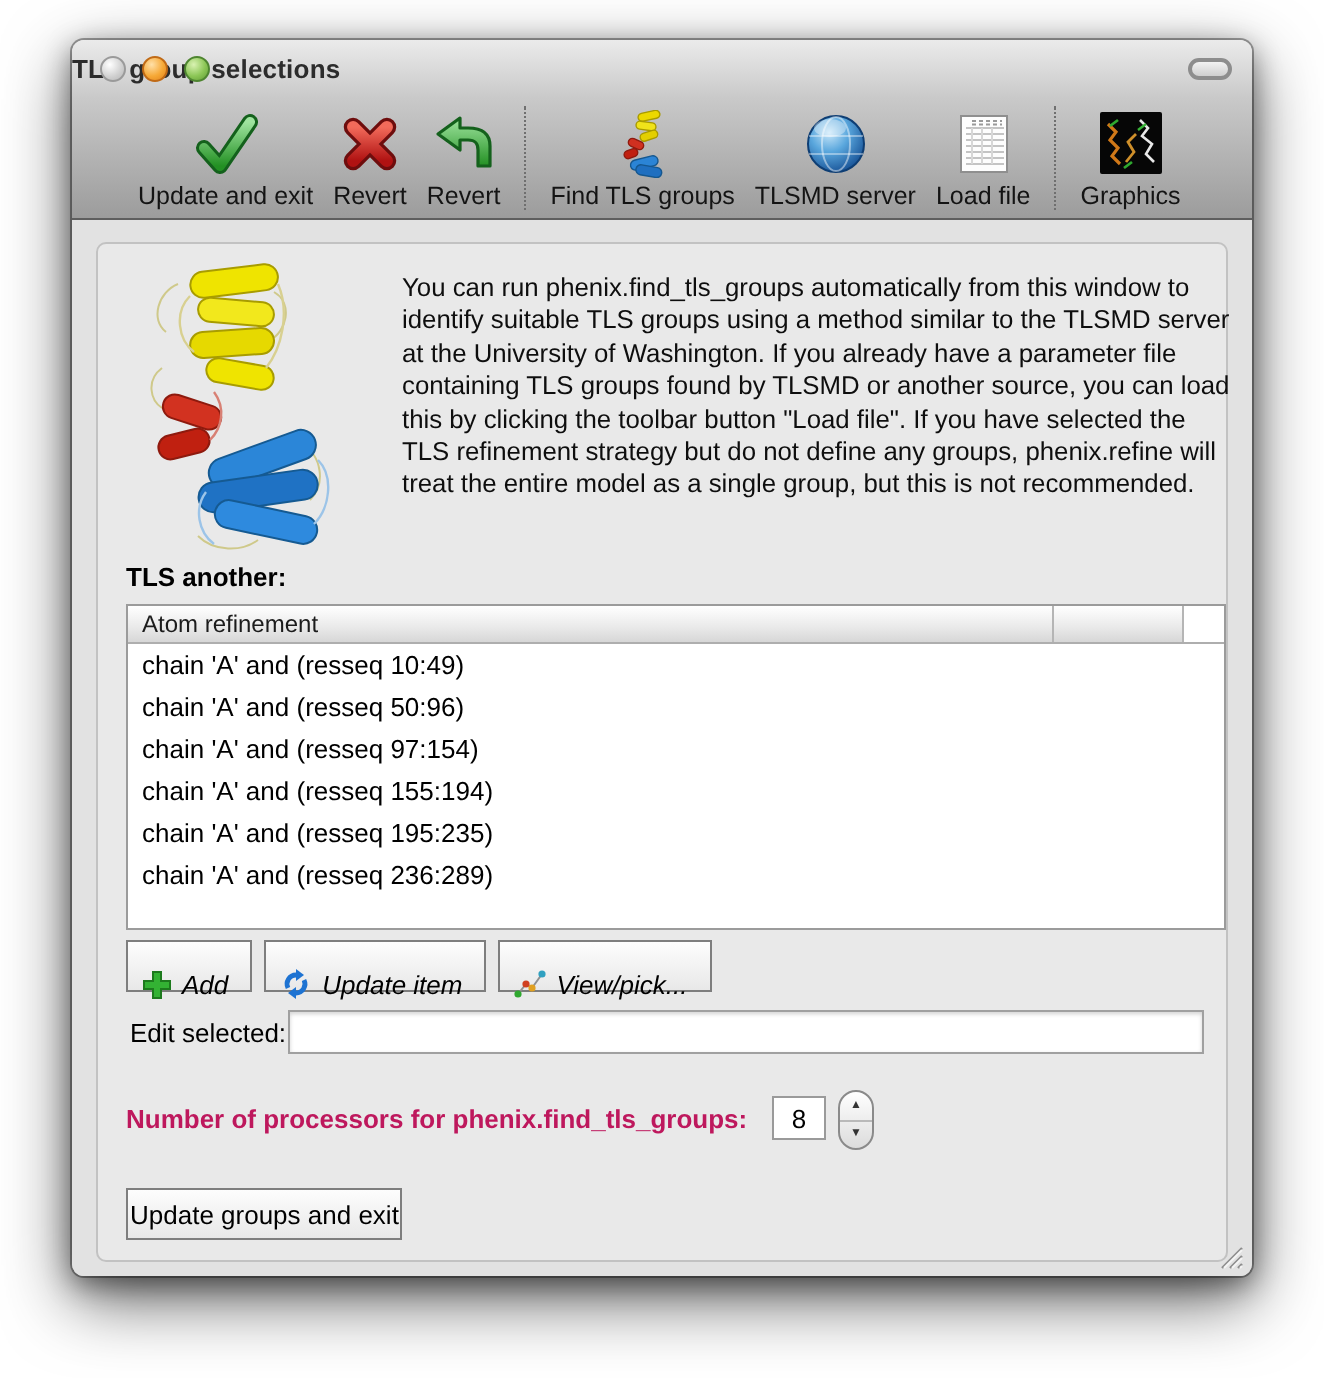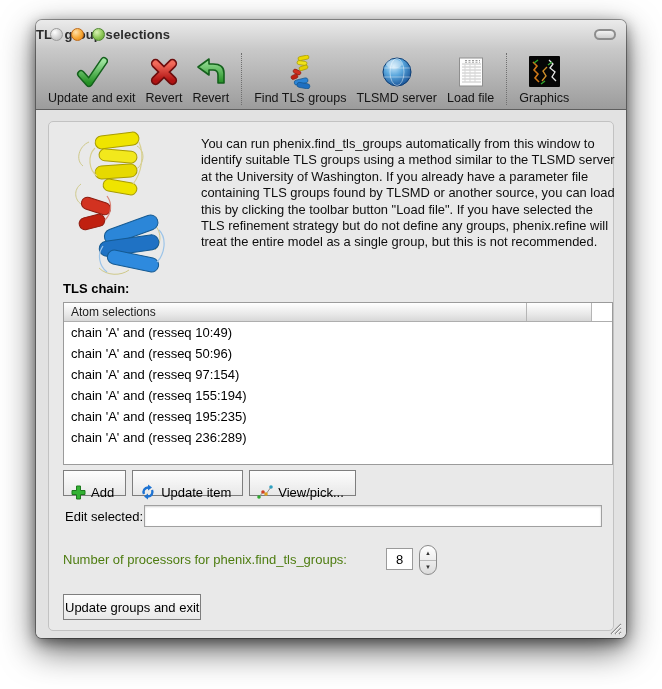--- a/index.html
+++ b/index.html
@@ -12,45 +12,45 @@
   .lights{position:absolute;left:14px;top:8px;display:flex;gap:8px;}
   .light{width:13px;height:13px;border-radius:50%;box-sizing:border-box;}
   .light.close{background:radial-gradient(circle at 35% 30%,#ffffff,#cfcfcf 60%,#b5b5b5);border:1px solid #9a9a9a;}
   .light.min{background:radial-gradient(circle at 35% 30%,#ffe0a8,#f6a937 55%,#e2821a);border:1px solid #c06a16;}
   .light.zoom{background:radial-gradient(circle at 35% 30%,#d9f2b2,#8cc656 55%,#5f9a33);border:1px solid #4e8530;}
   .wtitle{width:100%;text-align:left;font-size:13px;font-weight:700;color:#2c2c2c;letter-spacing:.1px;}
   .pill{position:absolute;right:10px;top:9px;width:22px;height:11px;border-radius:6px;border:2px solid #8d8d8d;
     background:linear-gradient(#f2f2f2,#cfcfcf);box-sizing:border-box;}
   
   .toolbar{position:absolute;left:0;top:29px;right:0;height:61px;background:linear-gradient(#c9c9c9,#9c9c9c);
-    border-bottom:1px solid #5e5e5e;display:flex;align-items:stretch;padding-left:7px;box-sizing:border-box;}
+    border-bottom:1px solid #5e5e5e;display:flex;align-items:stretch;padding-left:28px;box-sizing:border-box;}
   .tb-item{display:flex;flex-direction:column;align-items:center;justify-content:flex-end;padding:3px 5px 4px;cursor:default;}
   .tb-ico{height:37px;display:flex;align-items:center;justify-content:center;}
   .tb-label{font-size:12.5px;color:#141414;margin-top:1px;white-space:nowrap;}
   .tb-sep{border-left:1px dotted #6f6f6f;margin:4px 7px 4px 7px;}
   
   .content{position:absolute;left:0;top:90px;right:0;bottom:0;background:#e2e2e2;border-radius:0 0 6px 6px;}
   .panel{position:absolute;left:12px;top:11px;right:12px;bottom:7px;background:#e9e9e9;border:1px solid #c2c2c2;border-radius:5px;}
   .protein{position:absolute;left:10px;top:4px;}
   .intro{position:absolute;left:152px;top:14px;width:414px;font-size:12.9px;line-height:16.4px;color:#0e0e0e;}
   .tls-label{position:absolute;left:14px;top:159px;font-size:13px;font-weight:700;color:#000;}
   .listctrl{position:absolute;left:14px;top:180px;width:548px;height:161px;background:#ffffff;border:1px solid #9b9b9b;box-sizing:content-box;}
   .list-header{height:18px;display:flex;background:#fff;border-bottom:1px solid #aeaeae;}
   .hcell{background:linear-gradient(#ffffff,#e9e9e9 60%,#d7d7d7);border-right:1px solid #b5b5b5;box-sizing:border-box;
     font-size:12px;color:#1c1c1c;line-height:18px;padding-left:7px;white-space:nowrap;overflow:hidden;}
   .hc1{width:463px;}
   .hc2{width:65px;}
   .list-row{height:21px;line-height:21px;font-size:13px;color:#000;padding-left:7px;white-space:nowrap;}
   .btn-row{position:absolute;left:14px;top:348px;display:flex;gap:6px;}
   .pbtn{height:26px;border:1px solid #7e7e7e;background:linear-gradient(#fdfdfd,#e8e8e8);display:flex;align-items:center;
-    gap:5px;padding:18px 11px 0 7px;font-size:13px;color:#000;box-sizing:border-box;cursor:default;}
+    gap:5px;padding:18px 11px 0 7px;font-size:13px;color:#000;box-sizing:border-box;cursor:default;font-style:italic;}
   .edit-label{position:absolute;left:16px;top:387px;font-size:13px;color:#000;}
   .edit-input{position:absolute;left:95px;top:383px;width:458px;height:22px;border:1px solid #a0a0a0;background:#fff;
     box-shadow:inset 0 1px 2px rgba(0,0,0,0.18);font-size:13px;padding:0 4px;box-sizing:border-box;font-family:"Liberation Sans",sans-serif;}
-  .proc-label{position:absolute;left:14px;top:430px;font-size:13px;font-weight:400;color:#4d7c0f;}
+  .proc-label{position:absolute;left:14px;top:430px;font-size:13px;font-weight:700;color:#be185d;}
   .proc-input{position:absolute;left:337px;top:426px;width:27px;height:22px;border:1px solid #9a9a9a;background:#fff;
     text-align:center;font-size:13px;box-sizing:border-box;font-family:"Liberation Sans",sans-serif;}
   .spinner{position:absolute;left:370px;top:423px;width:18px;height:30px;border:1px solid #8a8a8a;border-radius:9px;
     background:linear-gradient(#ffffff,#dcdcdc);box-sizing:border-box;display:flex;flex-direction:column;}
   .spin-btn{flex:1;display:flex;align-items:center;justify-content:center;font-size:6px;color:#333;cursor:default;}
   .spin-btn.up{border-bottom:1px solid #b9b9b9;}
   .update-groups{position:absolute;left:14px;top:472px;height:26px;border:1px solid #7e7e7e;
     background:linear-gradient(#fdfdfd,#e8e8e8);display:flex;align-items:center;padding:0 1px;font-size:13px;color:#000;box-sizing:border-box;cursor:default;}
   .grip{position:absolute;right:4px;bottom:3px;}
   .hidden-defs{position:absolute;width:0;height:0;}
@@ -186,24 +186,24 @@
         <rect x="20" y="90" width="26" height="12" rx="6" fill="#c02010" stroke="#8e1a0e" stroke-width="1" transform="rotate(-14 33 96)"></rect>
         <path d="M48 70 C54 78 52 88 46 94" fill="none" stroke="#d88074" stroke-width="1.2"></path>
         <rect x="44" y="96" width="56" height="15" rx="7.5" fill="#2b86d8" stroke="#155a92" stroke-width="1" transform="rotate(-20 72 103)"></rect>
         <rect x="40" y="112" width="60" height="15" rx="7.5" fill="#1f72c4" stroke="#155a92" stroke-width="1" transform="rotate(-8 70 119)"></rect>
         <rect x="48" y="128" width="52" height="14" rx="7" fill="#2e8ade" stroke="#155a92" stroke-width="1" transform="rotate(12 74 135)"></rect>
         <path d="M100 104 C108 112 106 128 98 136 M44 120 C38 128 40 140 48 146" fill="none" stroke="#9cc4e8" stroke-width="1.2"></path>
       </svg>
 
       <div class="intro">You can run phenix.find_tls_groups automatically from this window to identify suitable TLS groups using a method similar to the TLSMD server at the University of Washington.  If you already have a parameter file containing TLS groups found by TLSMD or another source, you can load this by clicking the toolbar button "Load file". If you have selected the TLS refinement strategy but do not define any groups, phenix.refine will treat the entire model as a single group, but this is not recommended.</div>
 
-      <div class="tls-label">TLS chain:</div>
+      <div class="tls-label">TLS another:</div>
       <div class="listctrl">
         <div class="list-header">
-          <div class="hcell hc1">Atom selections</div>
+          <div class="hcell hc1">Atom refinement</div>
           <div class="hcell hc2"></div>
         </div>
         <div class="list-row">chain 'A' and (resseq 10:49)</div>
         <div class="list-row">chain 'A' and (resseq 50:96)</div>
         <div class="list-row">chain 'A' and (resseq 97:154)</div>
         <div class="list-row">chain 'A' and (resseq 155:194)</div>
         <div class="list-row">chain 'A' and (resseq 195:235)</div>
         <div class="list-row">chain 'A' and (resseq 236:289)</div>
       </div>
 

